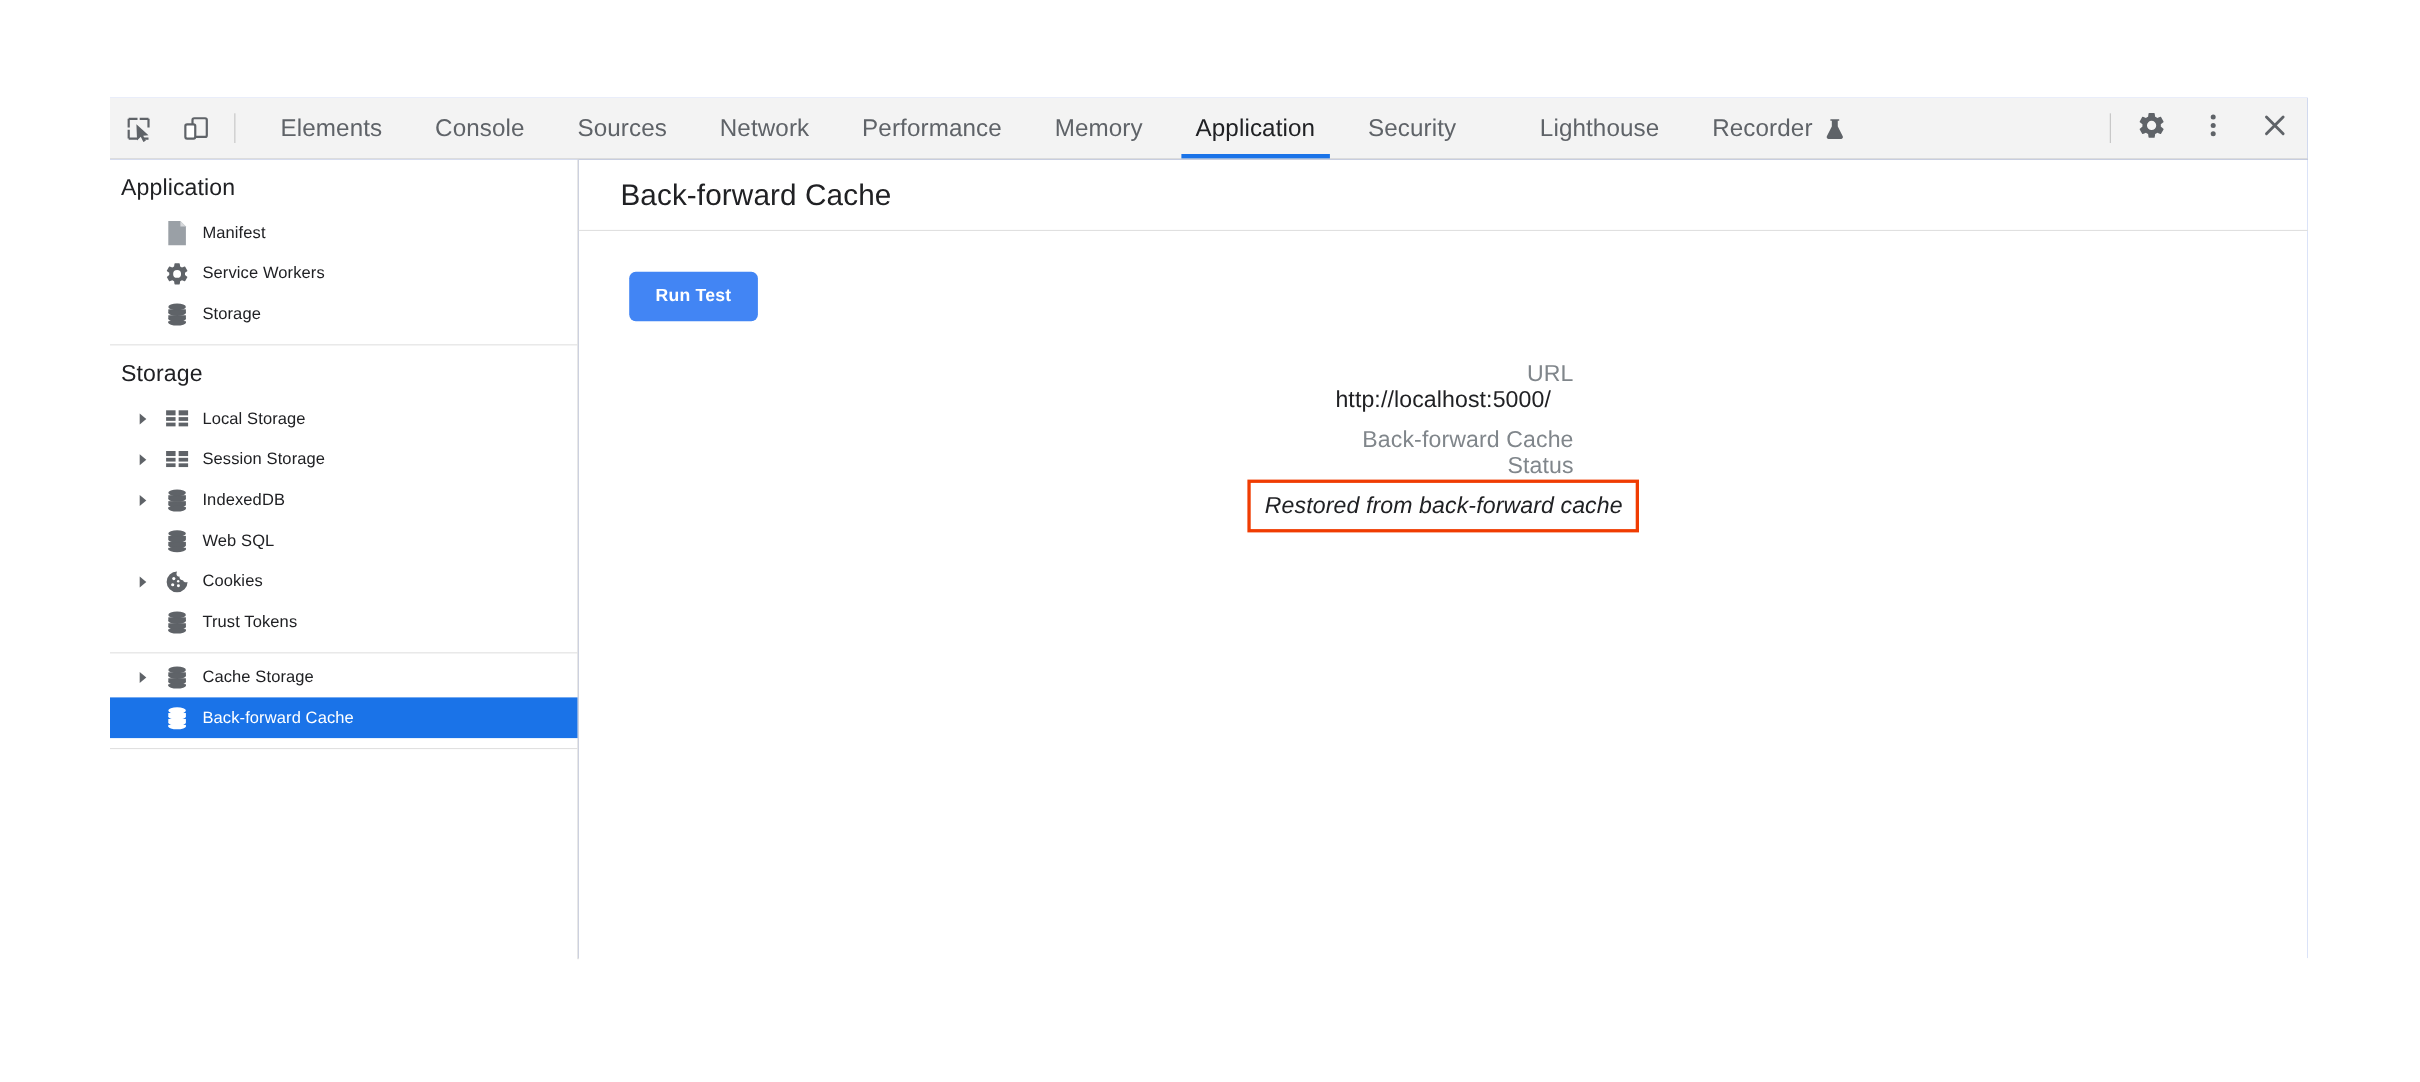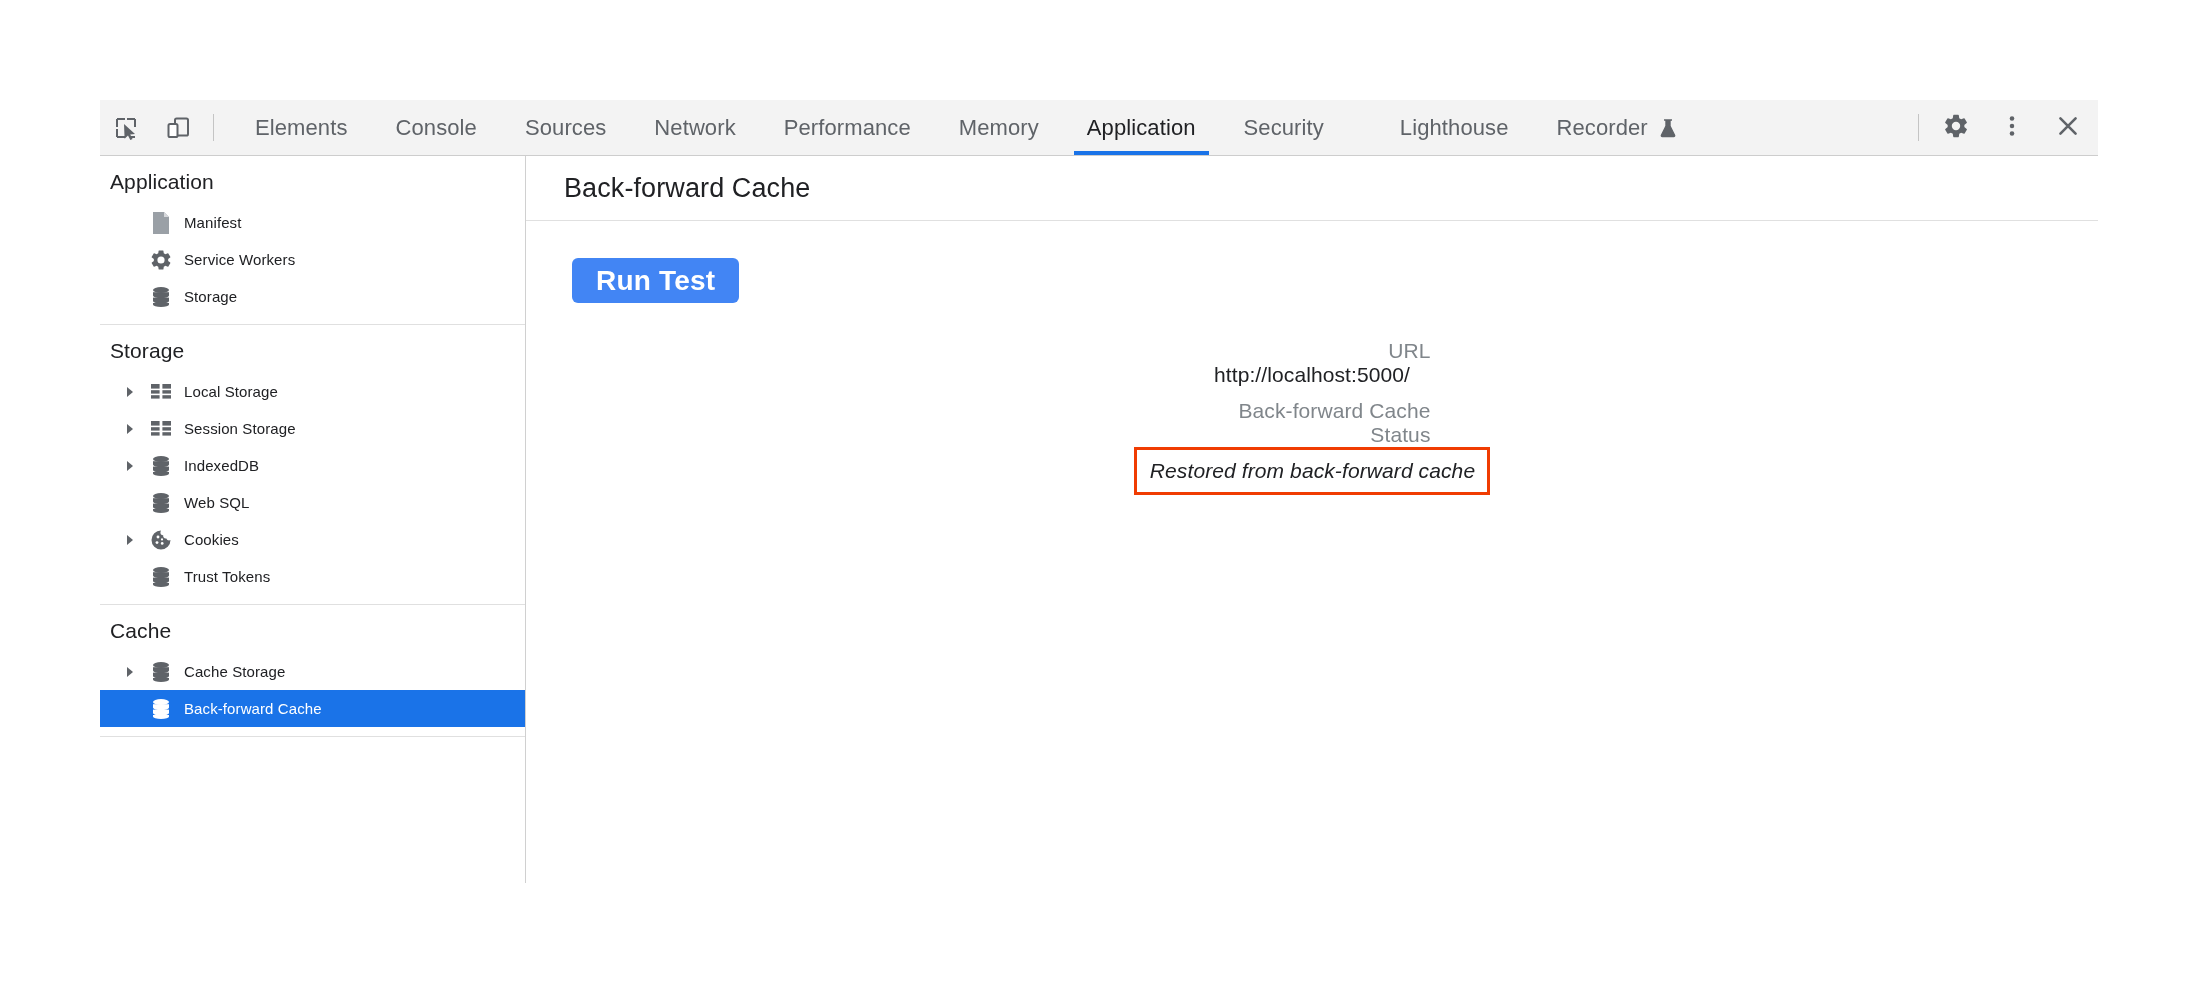--- a/index.html
+++ b/index.html
@@ -12,21 +12,21 @@
   }
   body {
     font-family: "Liberation Sans", sans-serif;
     -webkit-font-smoothing: antialiased;
   }
 
   
   #devtools {
     position: absolute;
     left: 100px;
-    top: 100px;
+    top: 89px;
     width: 1998px;
     height: 782px;
     background: #1d4ed8;
   }
 
   
   .toolbar {
     position: relative;
     height: 55px;
     background: #f3f3f3;
@@ -180,21 +180,21 @@
   }
   .run-btn {
     margin-left: 46px;
     display: inline-flex;
     align-items: center;
     justify-content: center;
     height: 45px;
     padding: 0 24px;
     background: #4285f4;
     color: #ffffff;
-    font-size: 28px;
+    font-size: 16px;
     font-weight: bold;
     border: none;
     border-radius: 6px;
     cursor: pointer;
     letter-spacing: 0.2px;
   }
   .report {
     margin-top: 36px;
     font-size: 21px;
   }
@@ -493,21 +493,20 @@
               <ellipse cx="12" cy="19.4" rx="8" ry="2.6" fill="#5f6368"></ellipse>
             </svg>
           </span>
           <span class="sb-label">Trust Tokens</span>
         </div>
       </div>
 
       <div class="sb-divider"></div>
 
       <div class="sb-section">
-        <div class="sb-title">Cache</div>
 
         <div class="sb-item">
           <span class="twisty">
             <svg width="12" height="12" viewBox="0 0 12 12">
                 <path d="M3 1 L9 6 L3 11 Z" fill="#5f6368"></path>
               </svg>
           </span>
           <span class="sb-icon">
             <svg width="24" height="24" viewBox="0 0 24 24">
               <ellipse cx="12" cy="5" rx="8" ry="3" fill="#5f6368"></ellipse>

